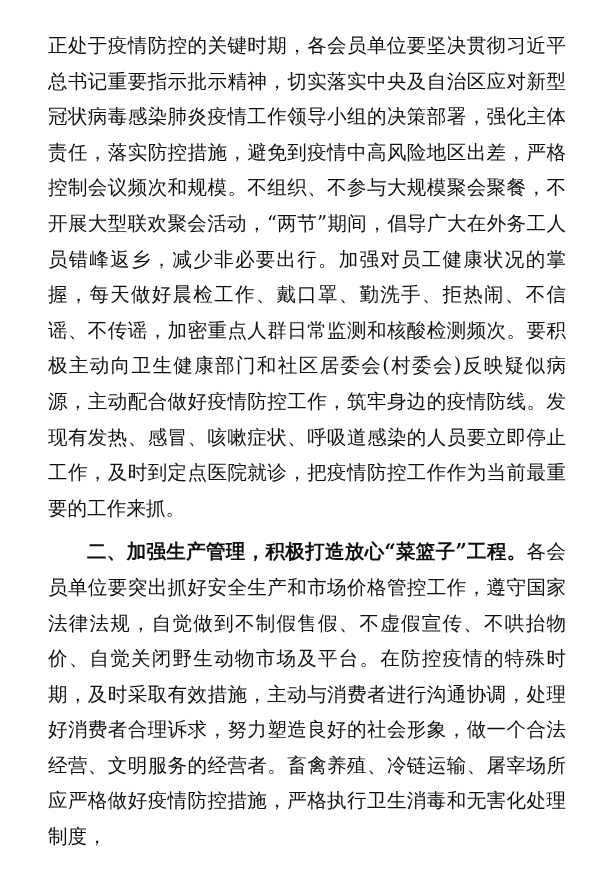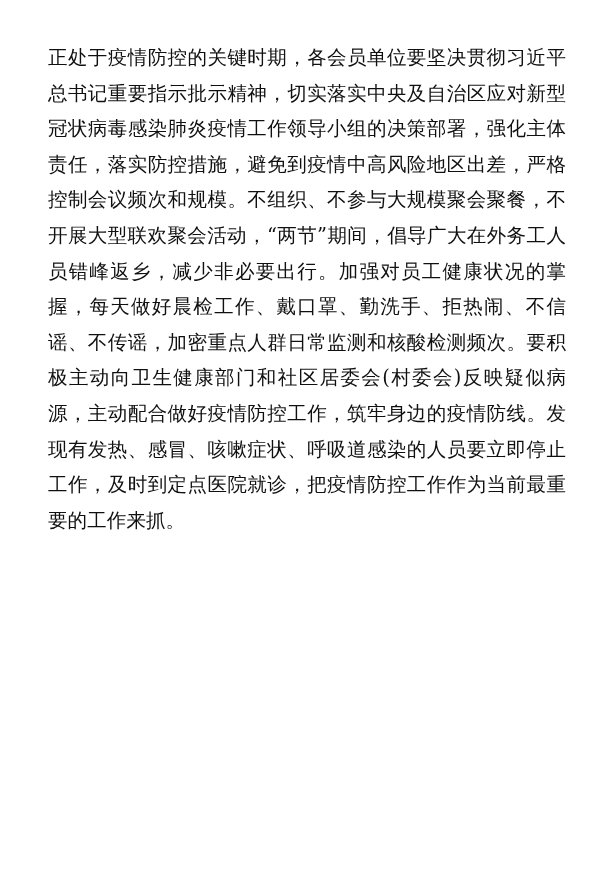--- a/index.html
+++ b/index.html
@@ -11,21 +11,21 @@
     width: 606px;
     height: 892px;
     font-family: "DejaVu Serif", "Liberation Serif", serif;
     color: #101010;
     overflow: hidden;
   }
   #page {
     width: 606px;
     height: 892px;
     box-sizing: border-box;
-    padding: 40px 40px 0 48px;
+    padding: 28px 40px 0 48px;
     position: relative;
     border-radius: 29px;
   }
   .para {
     margin: 0 0 0 0;
     font-size: 19.5px;
     line-height: 35.6px;
     text-align: justify;
     text-justify: inter-ideograph;
     letter-spacing: 0.1px;
@@ -42,14 +42,15 @@
     font-weight: bold;
   }
 </style>
 </head>
 <body>
 
 <div id="page">
 
   <p class="para">正处于疫情防控的关键时期，各会员单位要坚决贯彻习近平总书记重要指示批示精神，切实落实中央及自治区应对新型冠状病毒感染肺炎疫情工作领导小组的决策部署，强化主体责任，落实防控措施，避免到疫情中高风险地区出差，严格控制会议频次和规模。不组织、不参与大规模聚会聚餐，不开展大型联欢聚会活动，“两节”期间，倡导广大在外务工人员错峰返乡，减少非必要出行。加强对员工健康状况的掌握，每天做好晨检工作、戴口罩、勤洗手、拒热闹、不信谣、不传谣，加密重点人群日常监测和核酸检测频次。要积极主动向卫生健康部门和社区居委会(村委会)反映疑似病源，主动配合做好疫情防控工作，筑牢身边的疫情防线。发现有发热、感冒、咳嗽症状、呼吸道感染的人员要立即停止工作，及时到定点医院就诊，把疫情防控工作作为当前最重要的工作来抓。</p>
 
+  <p class="para indent"><span class="bold-lead">二、加强生产管理，积极打造放心“菜篮子”工程。</span>各会员单位要突出抓好安全生产和市场价格管控工作，遵守国家法律法规，自觉做到不制假售假、不虚假宣传、不哄抬物价、自觉关闭野生动物市场及平台。在防控疫情的特殊时期，及时采取有效措施，主动与消费者进行沟通协调，处理好消费者合理诉求，努力塑造良好的社会形象，做一个合法经营、文明服务的经营者。畜禽养殖、冷链运输、屠宰场所应严格做好疫情防控措施，严格执行卫生消毒和无害化处理制度，</p>
 
 </div>
 
 </body></html>

